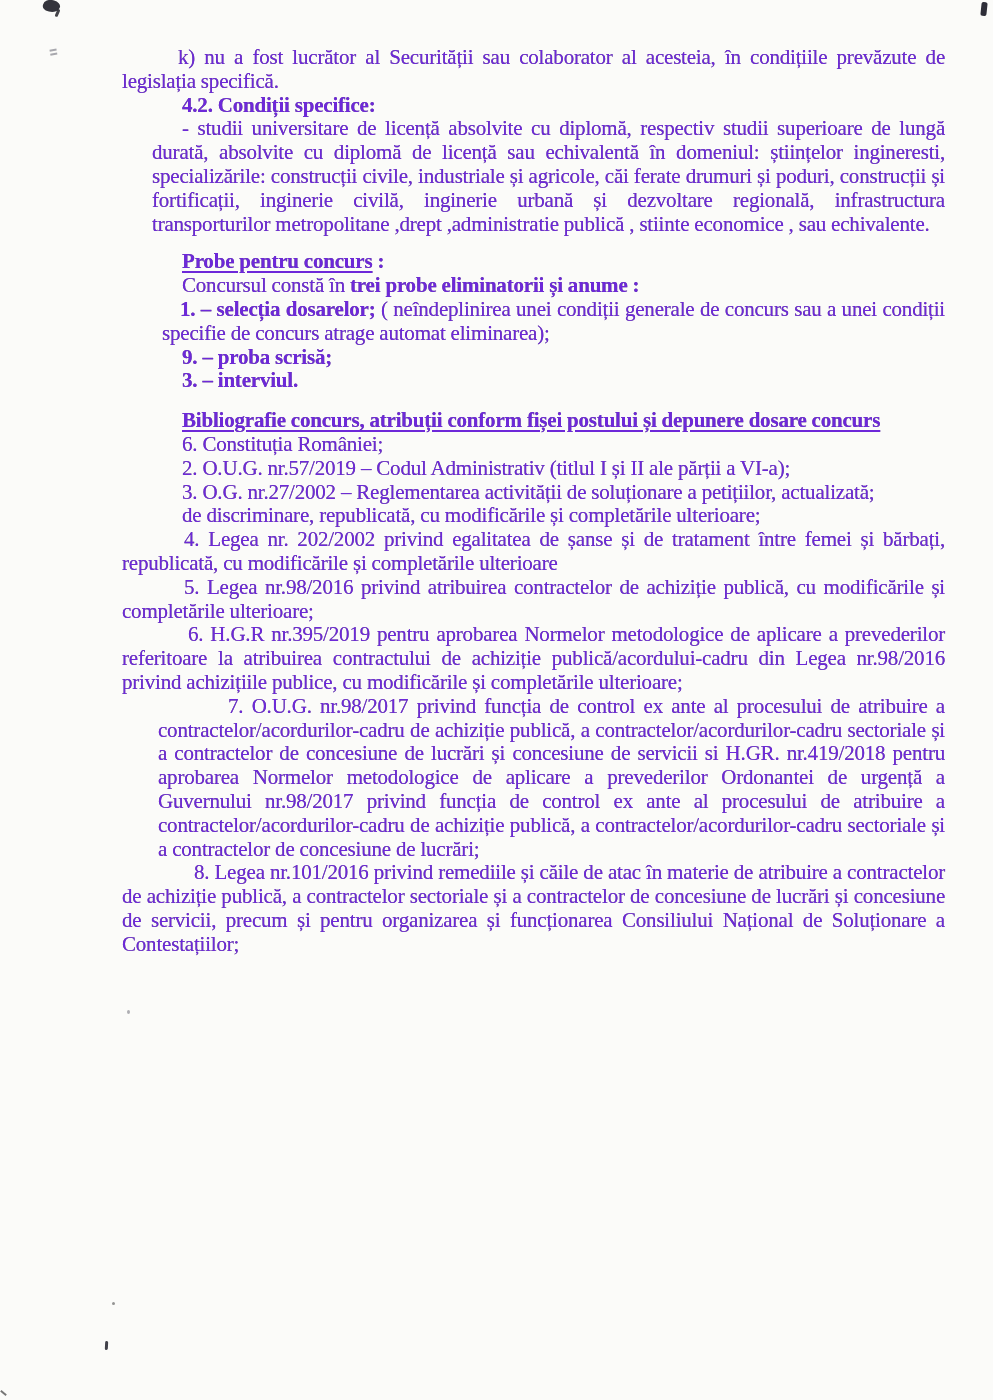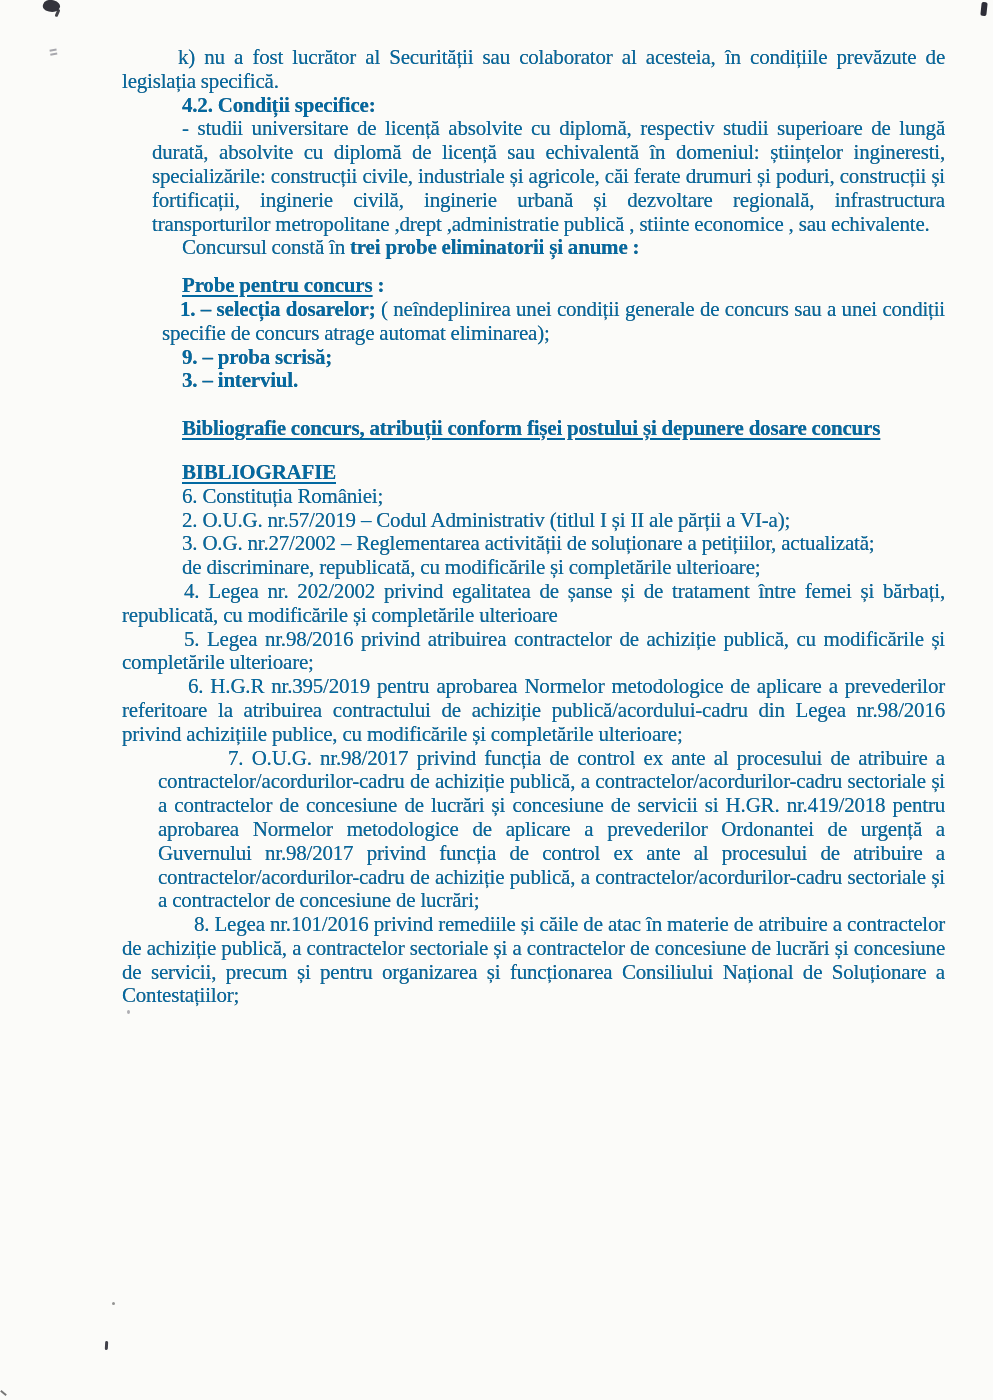--- a/index.html
+++ b/index.html
@@ -7,21 +7,21 @@
     padding: 0;
     background: #ffffff;
   }
   .page {
     position: relative;
     width: 993px;
     height: 1400px;
     background: #fbfbf9;
     overflow: hidden;
     font-family: "Liberation Serif", "DejaVu Serif", serif;
-    color: #0369a1;
+    color: #6d28d9;
   }
   .content {
     position: absolute;
     left: 122px;
     top: 46px;
     width: 823px;
     font-size: 21px;
     line-height: 23.8px;
     letter-spacing: -0.2px;
     text-shadow: 0 0 0.5px rgba(10,10,10,0.55);
@@ -34,21 +34,21 @@
   .u  { text-decoration: underline; text-decoration-thickness: 2px; text-underline-offset: 3px; }
   .ind56   { text-indent: 56px; }
   .ml60    { margin-left: 60px; }
   .studii  { margin-left: 30px; text-indent: 30px; }
   .item1   { margin-left: 40px; text-indent: 18px; }
   .hang62  { text-indent: 62px; }
   .hang66  { text-indent: 66px; }
   .hang70  { text-indent: 70px; margin-left: 36px; }
   .hang72  { text-indent: 72px; }
   .mt14 { margin-top: 14px; }
-  .mt16 { margin-top: 24px; }
+  .mt16 { margin-top: 16px; }
   .mt20 { margin-top: 20px; }
   
   .art { position: absolute; pointer-events: none; }
   .art-blob-topleft { left: 43px; top: 0; width: 17px; height: 12px; background: #23232b; border-radius: 55% 45% 60% 40%; transform: rotate(14deg); opacity: .92; }
   .art-blob-tail    { left: 56px; top: 9px; width: 3px; height: 8px; background: #23232b; border-radius: 2px; transform: rotate(24deg); opacity: .85; }
   .art-equals       { left: 50px; top: 49px; width: 8px; height: 7px; transform: rotate(-10deg); opacity: .75; }
   .art-equals span  { display:block; width: 7px; height: 1.6px; background: #8d8d95; margin-bottom: 2.6px; }
   .art-dash-topright{ left: 981px; top: 2px; width: 6px; height: 14px; background: #2e2e38; border-radius: 2px; transform: rotate(6deg); }
   .art-dot-a { left: 112px; top: 1302px; width: 3px; height: 3px; background: #666; border-radius: 50%; opacity: .7; }
   .art-dot-b { left: 127px; top: 1010px; width: 3px; height: 4px; background: #70707a; border-radius: 50%; opacity: .55; }
@@ -74,41 +74,38 @@
 
   <div class="content">
 
     <p class="para ind56">k) nu a fost lucrător al Securității sau colaborator al acesteia, în condițiile prevăzute de legislația specifică.</p>
 
     <p class="para b ml60">4.2. Condiții specifice:</p>
 
 
     <p class="para studii">- studii universitare de licență absolvite cu diplomă, respectiv studii superioare de lungă durată, absolvite cu diplomă de licență sau echivalentă în domeniul: științelor ingineresti, specializările: construcții civile, industriale și agricole, căi ferate drumuri și poduri, construcții și fortificații, inginerie civilă, inginerie urbană și dezvoltare regională, infrastructura transporturilor metropolitane ,drept ,administratie publică , stiinte economice , sau echivalente.</p>
 
+    <p class="para ml60 mt14">
+      <span class="b u">Probe pentru concurs</span><span class="b"> :</span>
+    </p>
+
     <p class="para ml60">
       <span>Concursul constă în </span><span class="b">trei probe eliminatorii și anume :</span>
-    </p>
-
-    <p class="para ml60 mt14">
-      <span class="b u">Probe pentru concurs</span><span class="b"> :</span>
     </p>
 
     <p class="para item1">
       <span class="b">1. – selecția dosarelor;</span><span> ( neîndeplinirea unei condiții generale de concurs sau a unei condiții specifie de concurs atrage automat eliminarea);</span>
     </p>
 
     <p class="para b ml60">9. – proba scrisă;</p>
 
     <p class="para b ml60">3. – interviul.</p>
 
     <p class="para b u ml60 mt16">Bibliografie concurs, atribuții conform fișei postului și depunere dosare concurs</p>
 
-    <p class="para b ml60 mt20">
-      <span class="u">BIBLIOGRAFIE</span>
-    </p>
 
     <p class="para ml60">6. Constituția României;</p>
 
     <p class="para ml60">2. O.U.G. nr.57/2019 – Codul Administrativ (titlul I și II ale părții a VI-a);</p>
 
     <p class="para ml60">3. O.G. nr.27/2002 – Reglementarea activității de soluționare a petițiilor, actualizată;</p>
 
     <p class="para ml60">de discriminare, republicată, cu modificările și completările ulterioare;</p>
 
     <p class="para hang62">4. Legea nr. 202/2002 privind egalitatea de șanse și de tratament între femei și bărbați, republicată, cu modificările și completările ulterioare</p>

